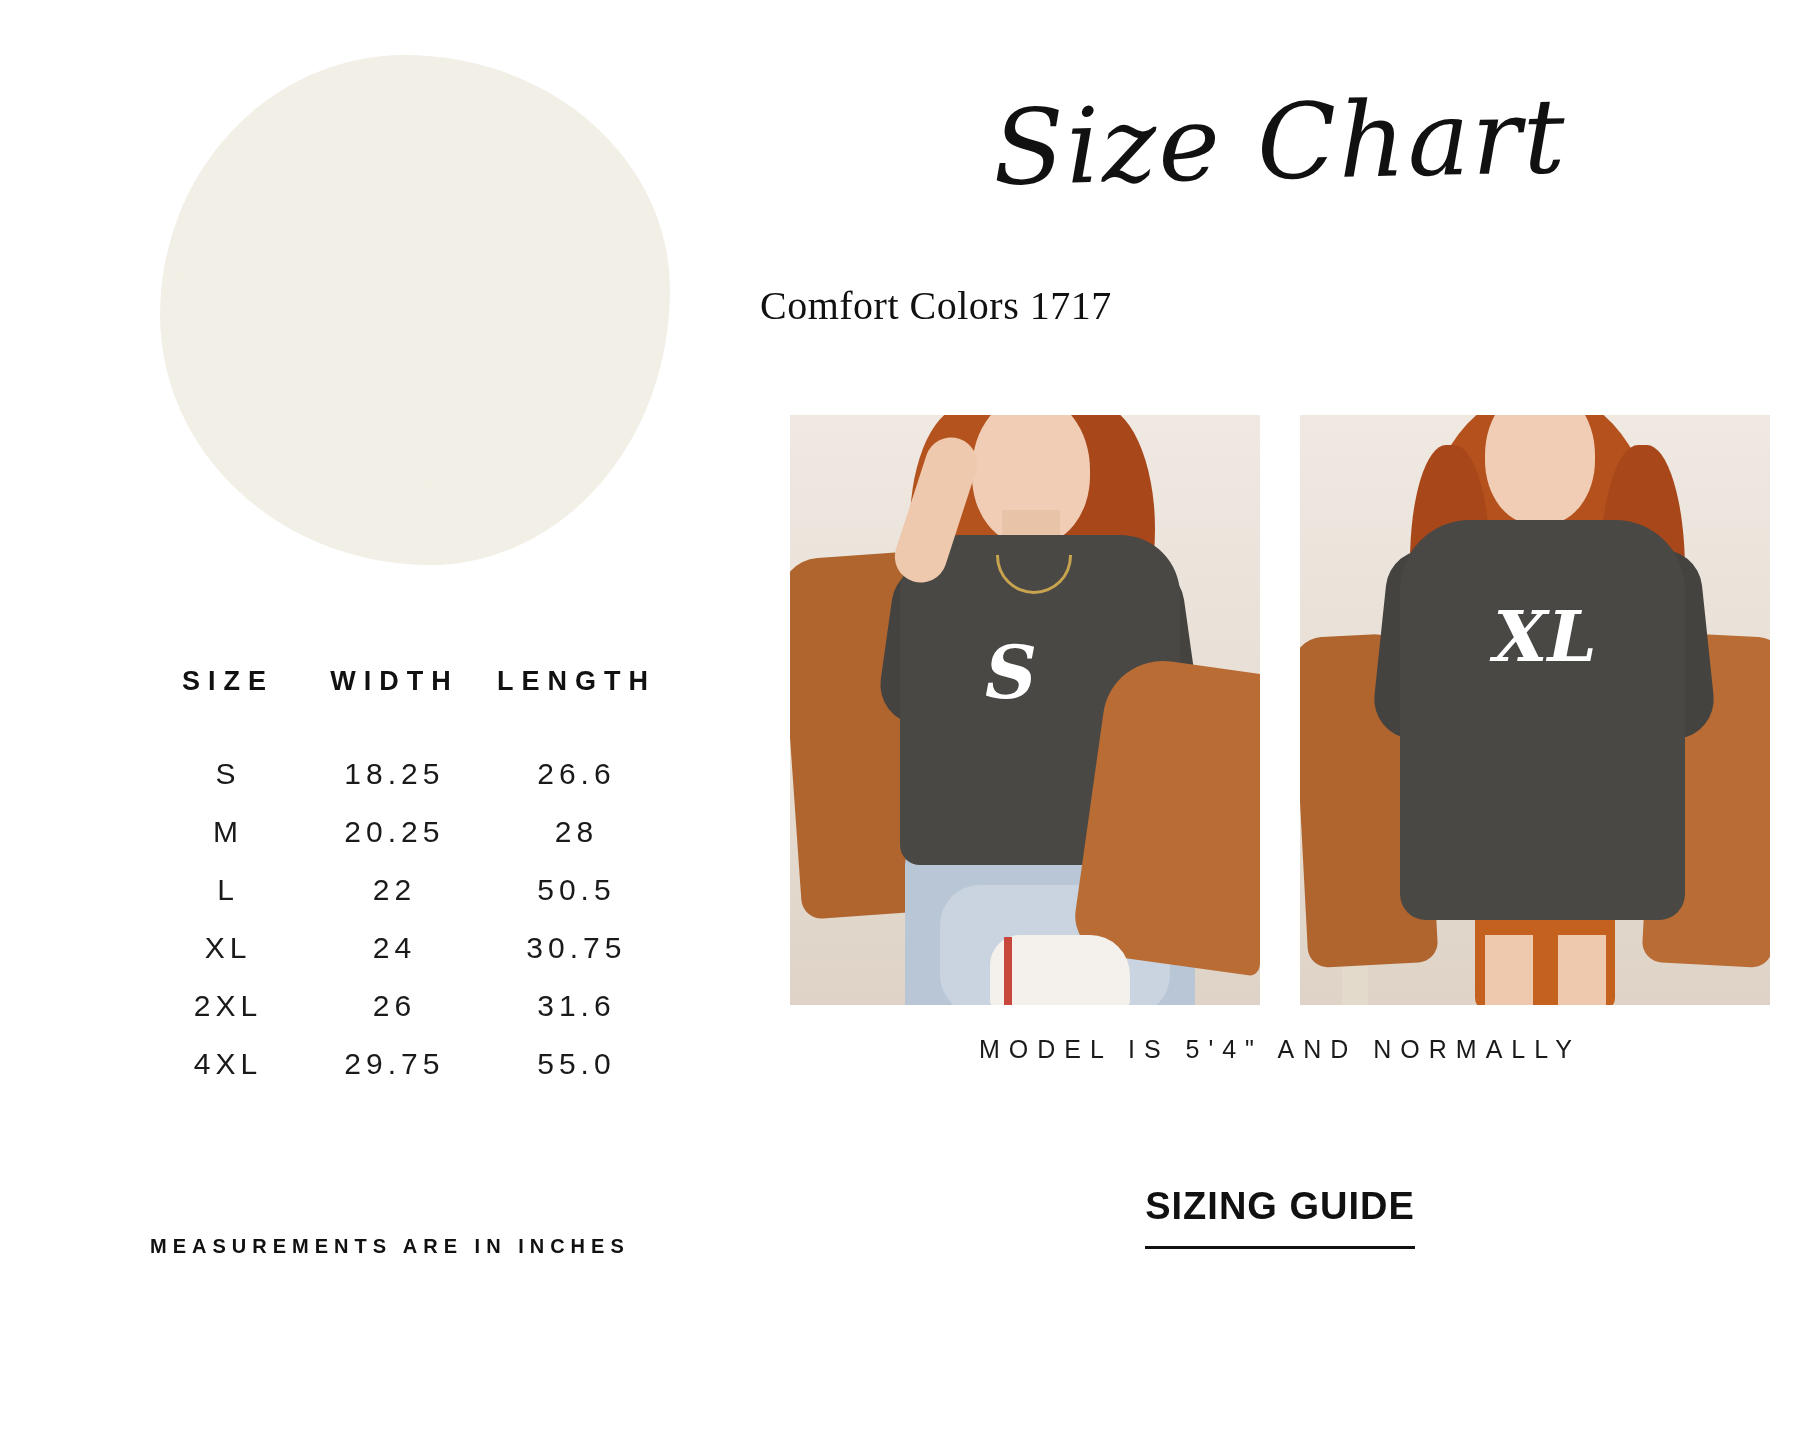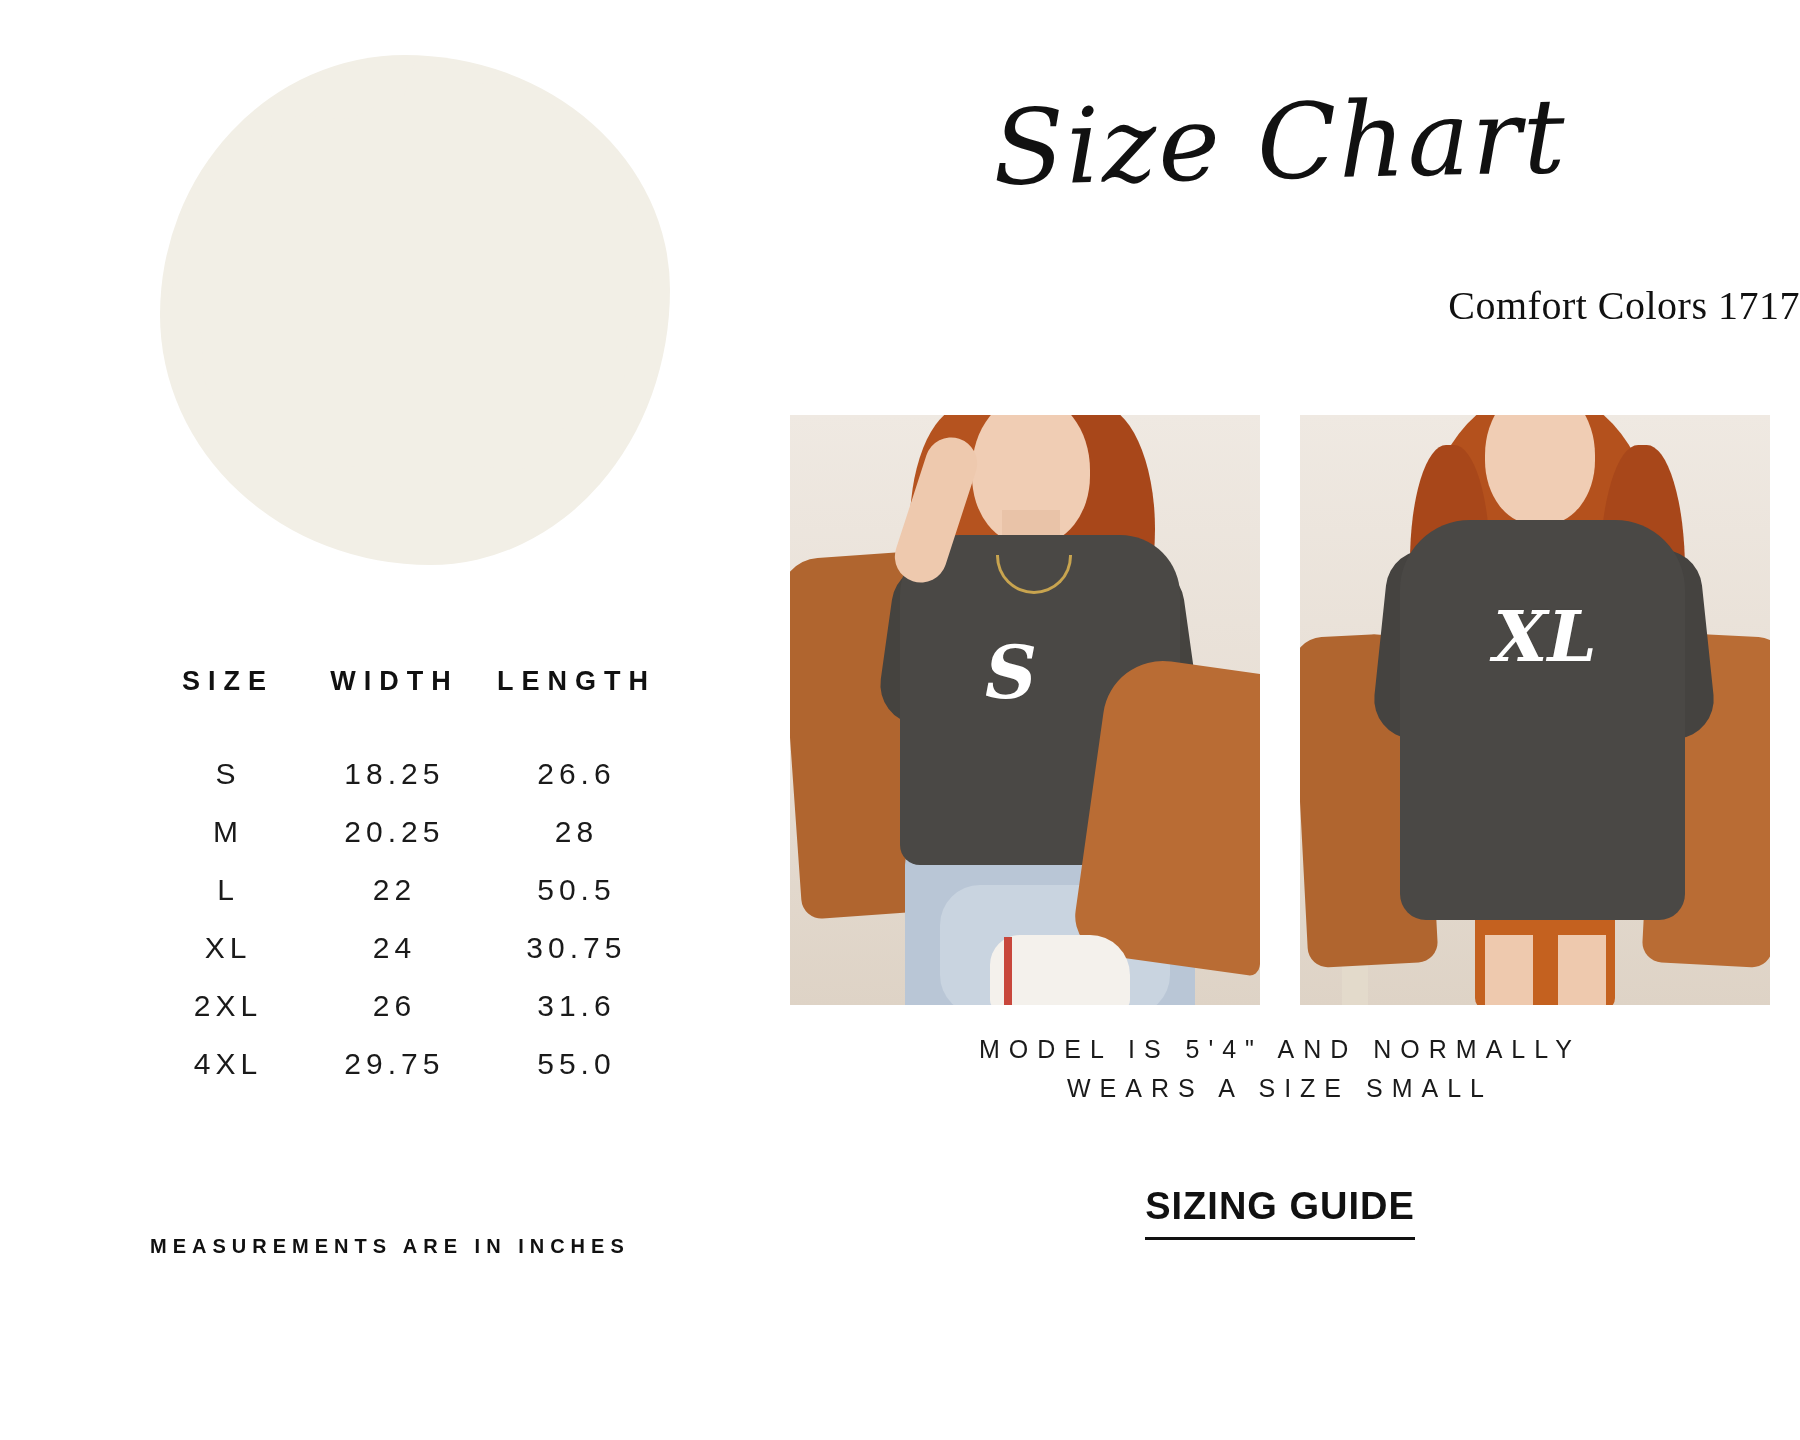--- a/index.html
+++ b/index.html
@@ -107,21 +107,21 @@
     color: #111;
     letter-spacing: 2px;
     transform: rotate(-1.2deg);
     font-weight: 400;
   }
   .subtitle-serif {
     position: absolute;
     left: 0;
     top: 282px;
     width: 1040px;
-    text-align: right;
+    text-align: left;
     font-family: "Liberation Serif", serif;
     font-size: 40px;
     color: #111;
     letter-spacing: 0.5px;
   }
 
   .photos {
     position: absolute;
     left: 0;
     top: 415px;
@@ -306,21 +306,21 @@
     top: 1185px;
     width: 1040px;
     text-align: center;
     font-size: 38px;
     font-weight: 700;
     letter-spacing: 1px;
     color: #111;
   }
   .sizing-guide-title span {
     border-bottom: 3px solid #111;
-    padding-bottom: 10px;
+    padding-bottom: 19px;
   }
 
   .guide-lines {
     position: absolute;
     left: 0;
     top: 1250px;
     width: 1040px;
     text-align: center;
     font-size: 33px;
     line-height: 1.36;
@@ -439,20 +439,19 @@
       <div class="p2-leg-r"></div>
       <div class="p2-sleeve-l"></div>
       <div class="p2-sleeve-r"></div>
       <div class="p2-shirt"></div>
       <div class="shirt-letter xl">XL</div>
     </div>
   </div>
 
   <div class="model-note">
     <div>MODEL IS 5'4" AND NORMALLY</div>
-    <div>WEARS A SIZE SMALL</div>
   </div>
 
   <div class="sizing-guide-title">
     <span>SIZING GUIDE</span>
   </div>
 
 </div>
 
 </body></html>

